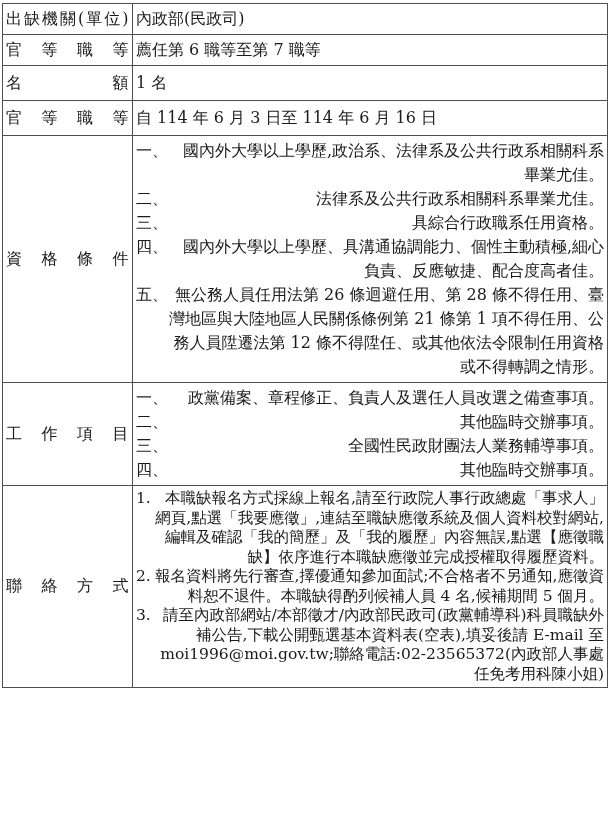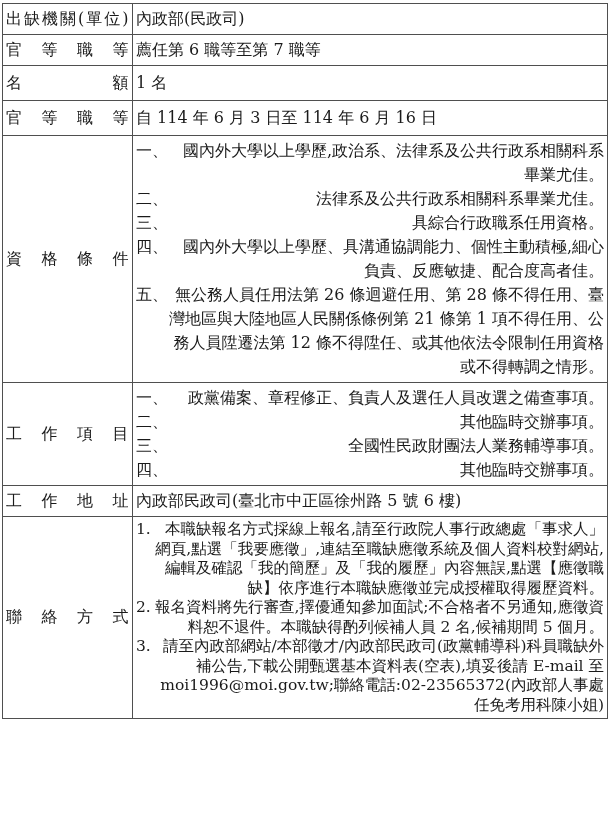--- a/index.html
+++ b/index.html
@@ -112,35 +112,31 @@
         <span class="marker">三、</span>
         <span class="txt">全國性民政財團法人業務輔導事項。</span>
       </div>
       <div class="item">
         <span class="marker">四、</span>
         <span class="txt">其他臨時交辦事項。</span>
       </div>
     </td>
   </tr>
 
-  <tr class="h30">
-    <th class="lbl">工作地址</th>
-    <td class="val">內政部民政司(臺北市中正區徐州路 5 號 6 樓)</td>
-  </tr>
 
   <tr class="row-contact">
     <th class="lbl">聯絡方式</th>
     <td class="val list">
       <div class="item">
         <span class="marker">1.</span>
         <span class="txt">本職缺報名方式採線上報名,請至行政院人事行政總處「事求人」網頁,點選「我要應徵」,連結至職缺應徵系統及個人資料校對網站,編輯及確認「我的簡歷」及「我的履歷」內容無誤,點選【應徵職缺】依序進行本職缺應徵並完成授權取得履歷資料。</span>
       </div>
       <div class="item">
         <span class="marker">2.</span>
-        <span class="txt">報名資料將先行審查,擇優通知參加面試;不合格者不另通知,應徵資料恕不退件。本職缺得酌列候補人員 2 名,候補期間 5 個月。</span>
+        <span class="txt">報名資料將先行審查,擇優通知參加面試;不合格者不另通知,應徵資料恕不退件。本職缺得酌列候補人員 4 名,候補期間 5 個月。</span>
       </div>
       <div class="item">
         <span class="marker">3.</span>
         <span class="txt">請至內政部網站/本部徵才/內政部民政司(政黨輔導科)科員職缺外補公告,下載公開甄選基本資料表(空表),填妥後請 E-mail 至 moi1996@moi.gov.tw;聯絡電話:02-23565372(內政部人事處任免考用科陳小姐)</span>
       </div>
     </td>
   </tr>
 </tbody>
   </table>
 

